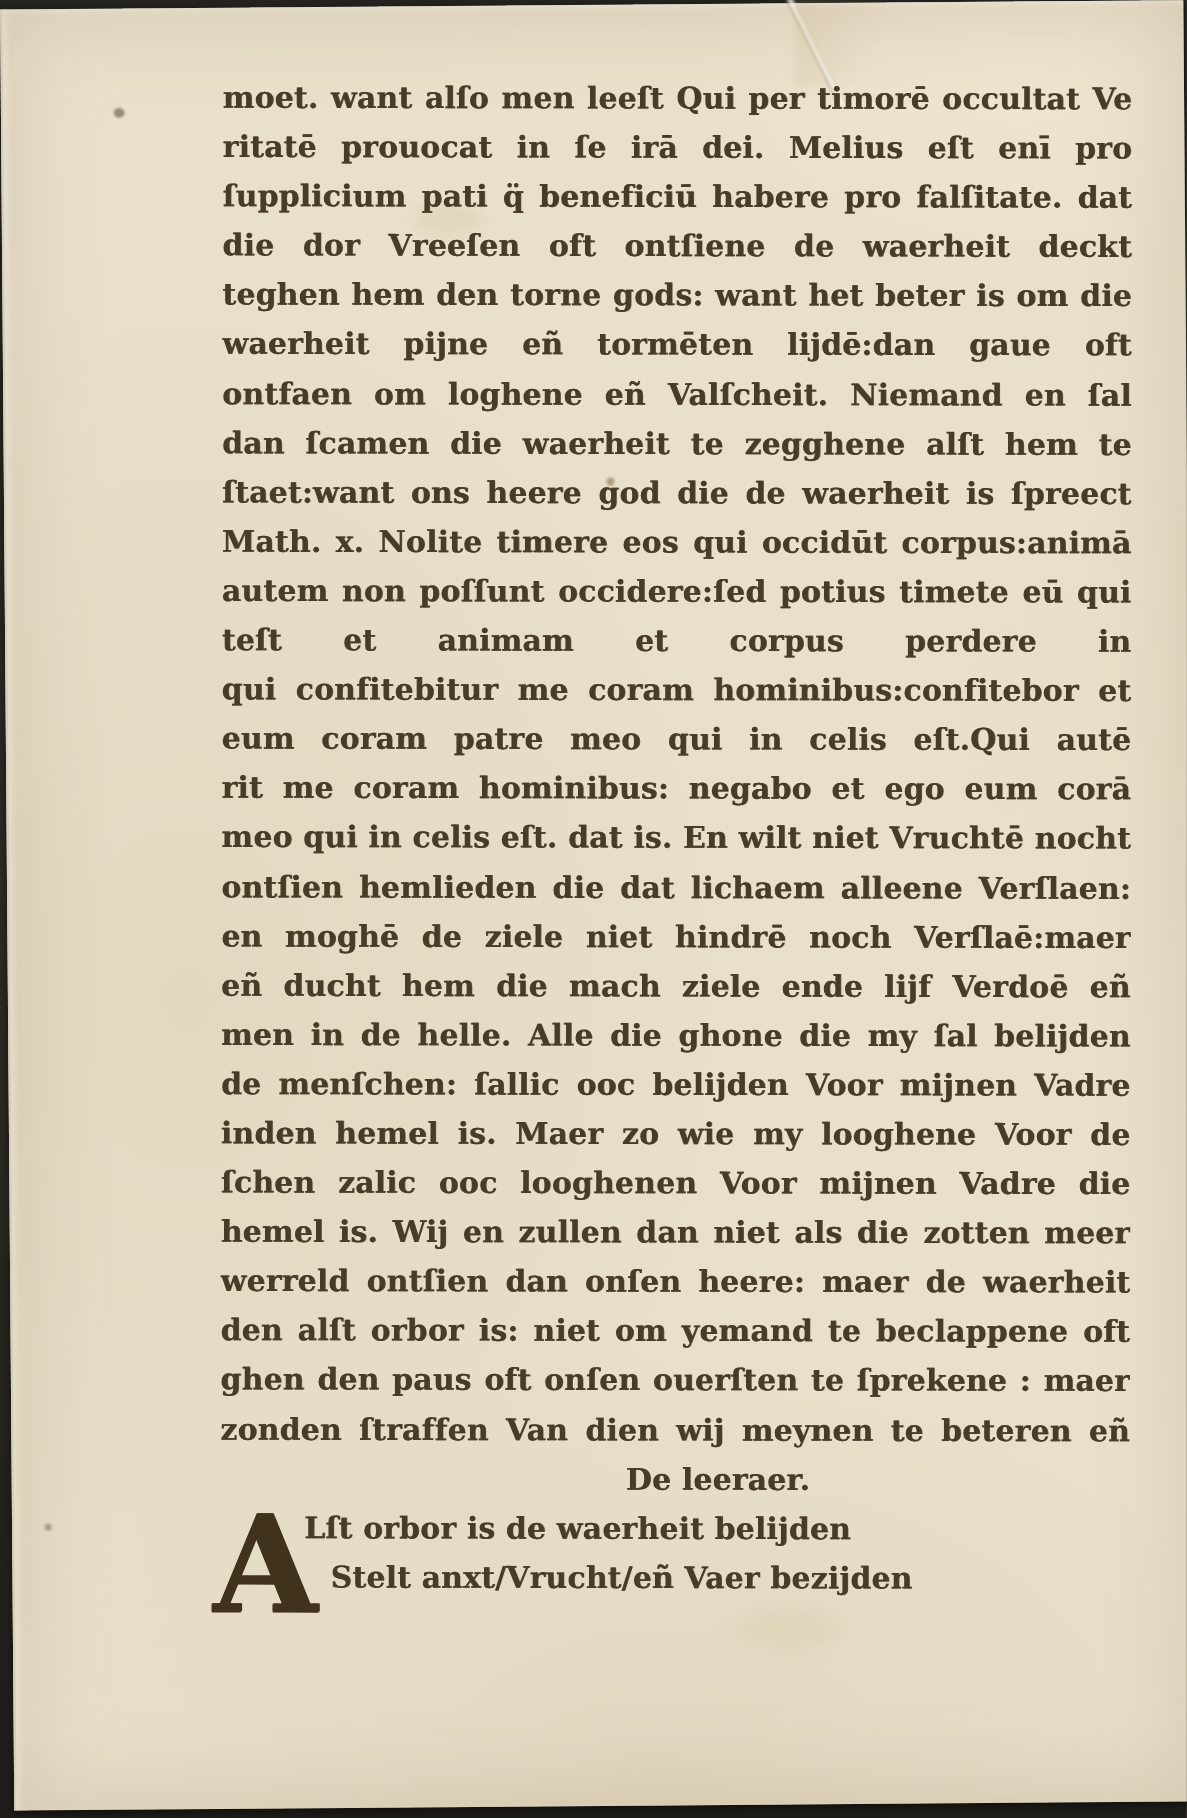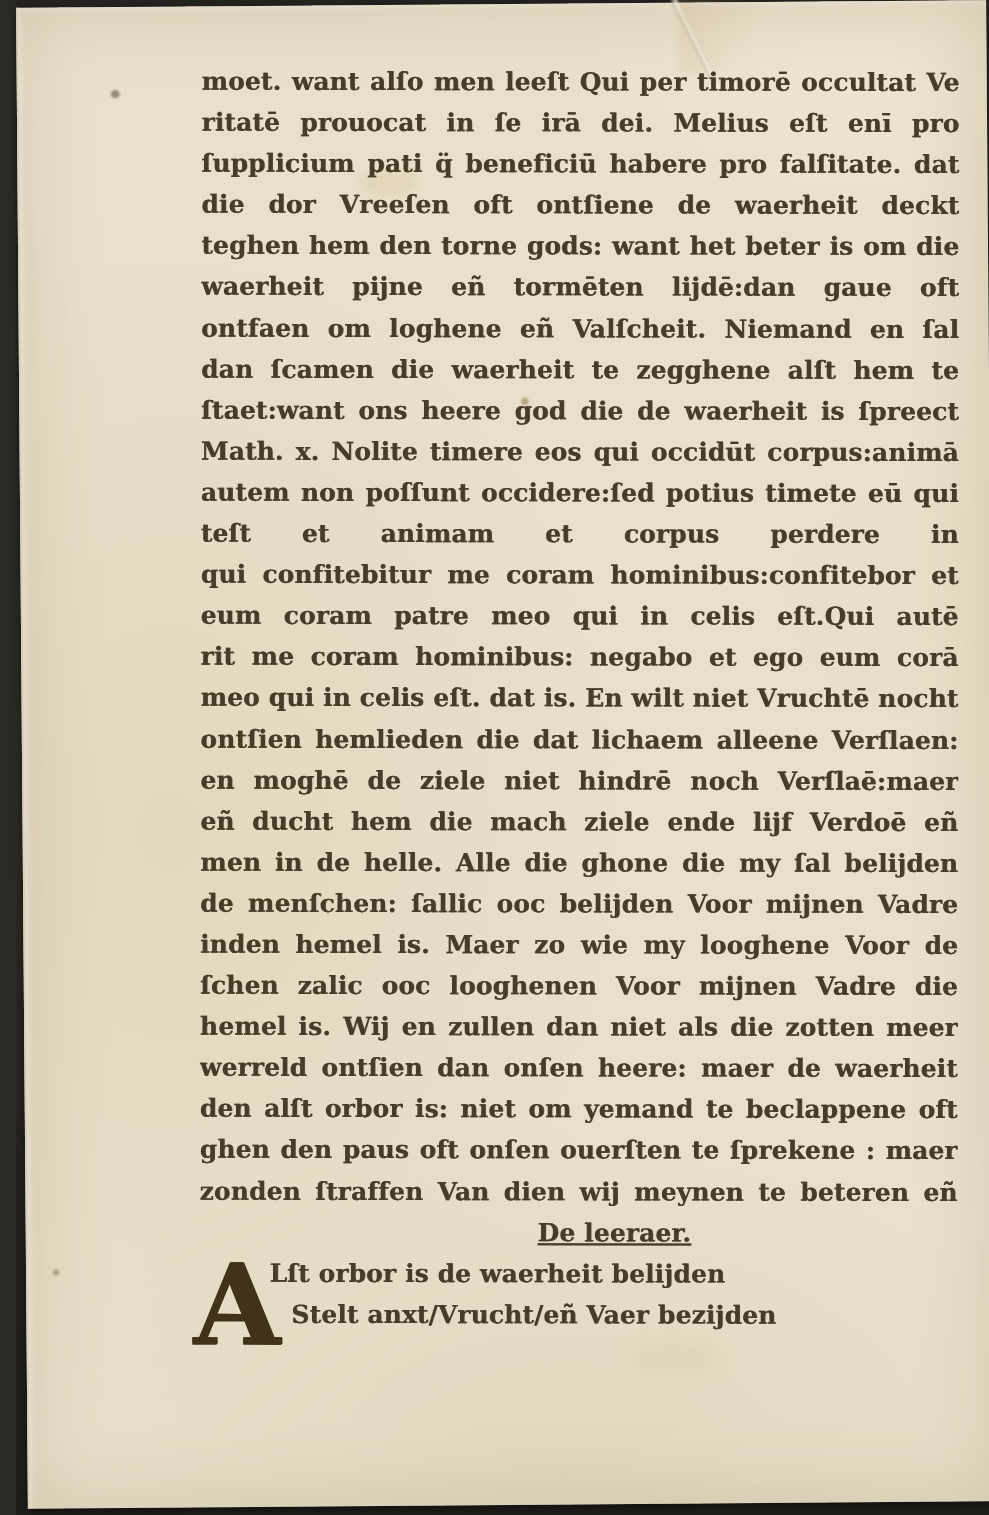--- a/index.html
+++ b/index.html
@@ -3,21 +3,21 @@
 <meta charset="utf-8">
 <style>
   html, body { margin: 0; padding: 0; }
   body {
     width: 989px; height: 1515px;
     background: #2c2a24;
     overflow: hidden;
     position: relative;
     font-family: "DejaVu Serif", serif;
   }
-  .photo { position: absolute; inset: 0; background: linear-gradient(180deg, #262420 0%, #2e2b25 50%, #1f1d19 100%); margin-left: 16px; }
+  .photo { position: absolute; inset: 0; background: linear-gradient(180deg, #262420 0%, #2e2b25 50%, #1f1d19 100%); }
 
   .paper {
     position: absolute;
     left: 6px; top: 4px; right: -3px; bottom: 10px;
     transform: rotate(-0.45deg);
     transform-origin: 50% 50%;
     background:
       radial-gradient(ellipse 420px 260px at 86% 4%, rgba(240,228,208,0.9) 0%, rgba(240,228,208,0) 65%),
       radial-gradient(ellipse 700px 900px at 15% 55%, rgba(222,209,181,0.55) 0%, rgba(222,209,181,0) 70%),
       radial-gradient(ellipse 800px 500px at 55% 98%, rgba(219,207,180,0.5) 0%, rgba(219,207,180,0) 70%),
@@ -63,21 +63,21 @@
   }
   .bodyline {
     height: 41.1px; line-height: 41.1px;
     text-align: justify; text-align-last: justify;
     overflow: hidden; white-space: nowrap;
   }
   
   .bodyline { white-space: normal; }
 
   .closerow { position: relative; height: 41.1px; line-height: 41.1px; }
-  .speaker { position: absolute; left: 338px; top: 0; text-decoration: underline; }
+  .speaker { position: absolute; left: 338px; top: 0; }
 
   .verse { position: relative; height: 110px; }
   .dropcap {
     position: absolute; left: -6px; top: 6px;
     font-size: 112px; line-height: 92px;
     color: #41321c;
     text-shadow: 1px 0 0 #41321c, 0 1px 0 #41321c;
   }
   .vlines { margin-left: 70px; }
   .verseline { height: 41.1px; line-height: 41.1px; text-align: left; }

